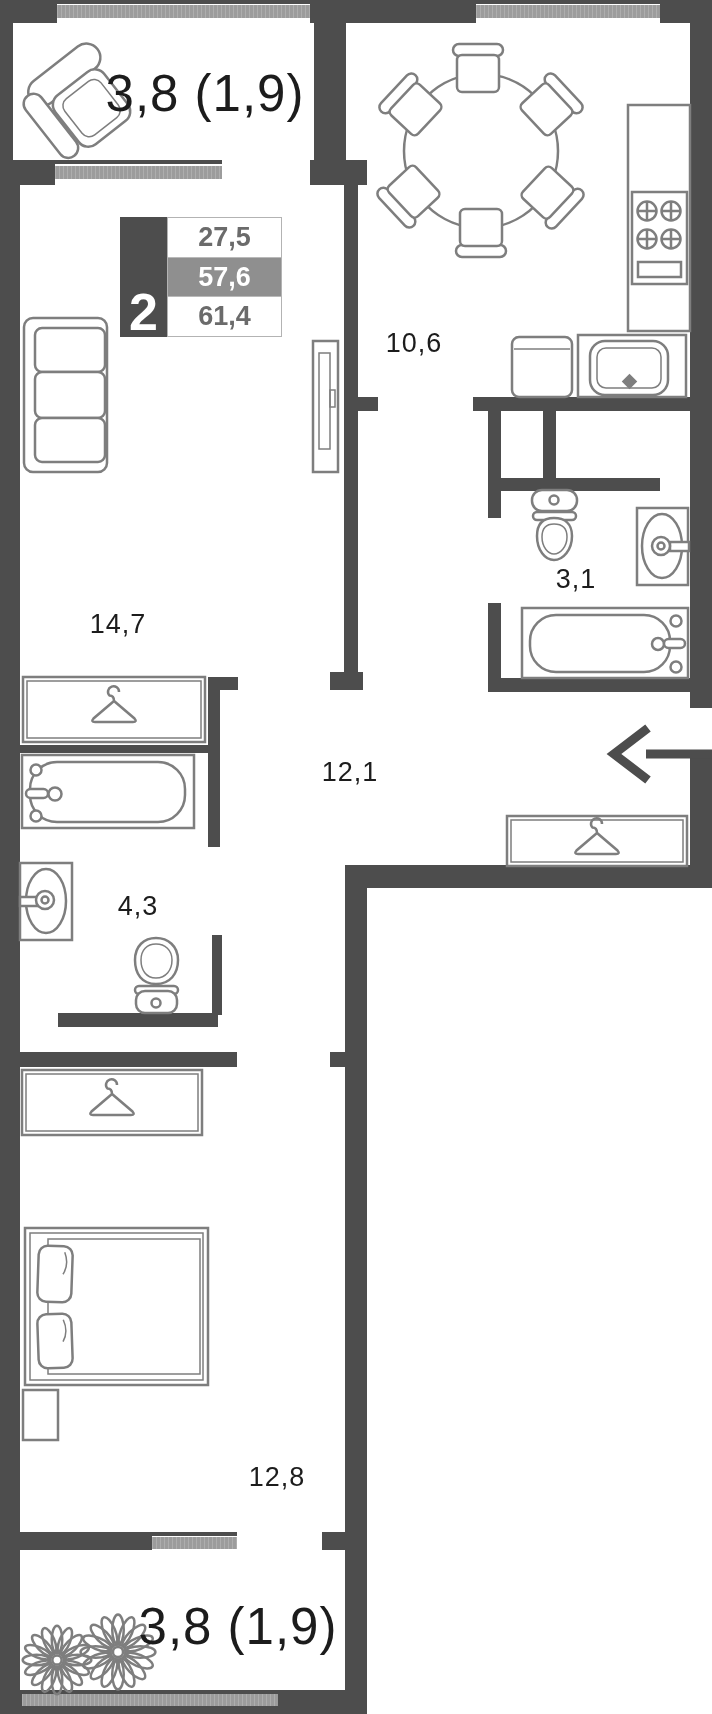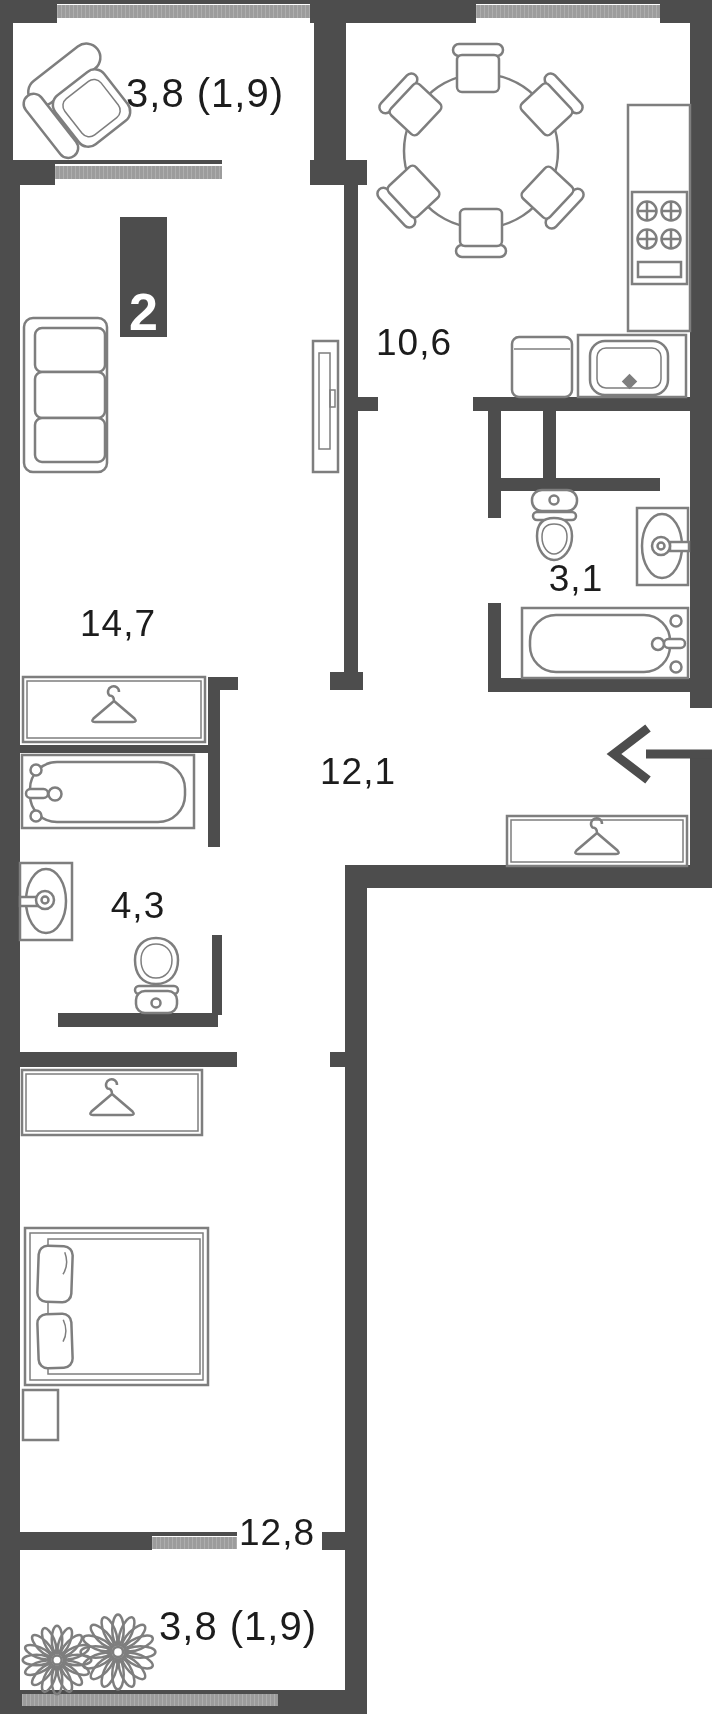--- a/index.html
+++ b/index.html
@@ -14,22 +14,22 @@
           background-image:repeating-linear-gradient(90deg,rgba(255,255,255,.18) 0 1px,transparent 1px 4px);}
   .wline{position:absolute;background:var(--wall);}
   #furn{position:absolute;left:0;top:0;z-index:3;}
   #furn *{stroke:var(--furniture);stroke-width:2.5;fill:none;}
   #furn .f{fill:#fff;}
   #furn .thin{stroke-width:1.5;}
   #furn .solid{fill:var(--furniture);stroke:none;}
   #furn .arrow{stroke:var(--wall);stroke-width:9;fill:none;}
   .flower ellipse,.flower circle{fill:#fff;stroke-width:1.8;}
   .room-label{position:absolute;z-index:5;color:var(--text);white-space:nowrap;
-              transform:translate(-50%,-50%);font-size:37px;letter-spacing:1px;}
-  .room-label.big{font-size:40px;text-align:center;}
+              transform:translate(-50%,-50%);font-size:27px;letter-spacing:1px;}
+  .room-label.big{font-size:51px;text-align:center;}
   .badge{position:absolute;left:120px;top:217px;width:162px;height:120px;display:flex;z-index:6;}
   .badge-rooms{width:47px;background:var(--wall);color:#fff;font-weight:700;font-size:52px;
                display:flex;align-items:flex-end;justify-content:center;line-height:0.95;}
   .badge-rows{flex:1;display:flex;flex-direction:column;border:1px solid #b3b3b3;box-sizing:border-box;}
   .badge-row{flex:1;display:flex;align-items:center;justify-content:center;
              font-weight:700;font-size:27px;color:var(--badge-number);
              border-bottom:1px solid #b9b9b9;background:#fff;}
   .badge-row:last-child{border-bottom:none;}
   .badge-row.highlight{background:var(--badge-highlight);color:#fff;}
 </style>
@@ -290,22 +290,27 @@
         <ellipse cy="-22.32" rx="5.76" ry="15.12" transform="rotate(315)"></ellipse>
         <ellipse cy="-22.32" rx="5.76" ry="15.12" transform="rotate(337.5)"></ellipse>
         <circle r="5.040000000000001"></circle>
       </g>
   </svg>
 
   <div class="room-label big" style="left:205px;top:93px">3,8 (1,9)</div>
   <div class="room-label" style="left:414px;top:343px">10,6</div>
   <div class="room-label" style="left:118px;top:624px">14,7</div>
   <div class="room-label" style="left:576px;top:579px">3,1</div>
-  <div class="room-label" style="left:358px;top:772px">12,1</div>
+  <div class="room-label" style="left:350px;top:772px">12,1</div>
   <div class="room-label" style="left:138px;top:906px">4,3</div>
-  <div class="room-label" style="left:277px;top:1533px">12,8</div>
+  <div class="room-label" style="left:277px;top:1477px">12,8</div>
   <div class="room-label big" style="left:238px;top:1626px">3,8 (1,9)</div>
 
   <div class="badge">
     <div class="badge-rooms">2</div>
+    <div class="badge-rows">
+      <div class="badge-row">27,5</div>
+      <div class="badge-row highlight">57,6</div>
+      <div class="badge-row">61,4</div>
+    </div>
   </div>
 
 </div>
 
 </body></html>

